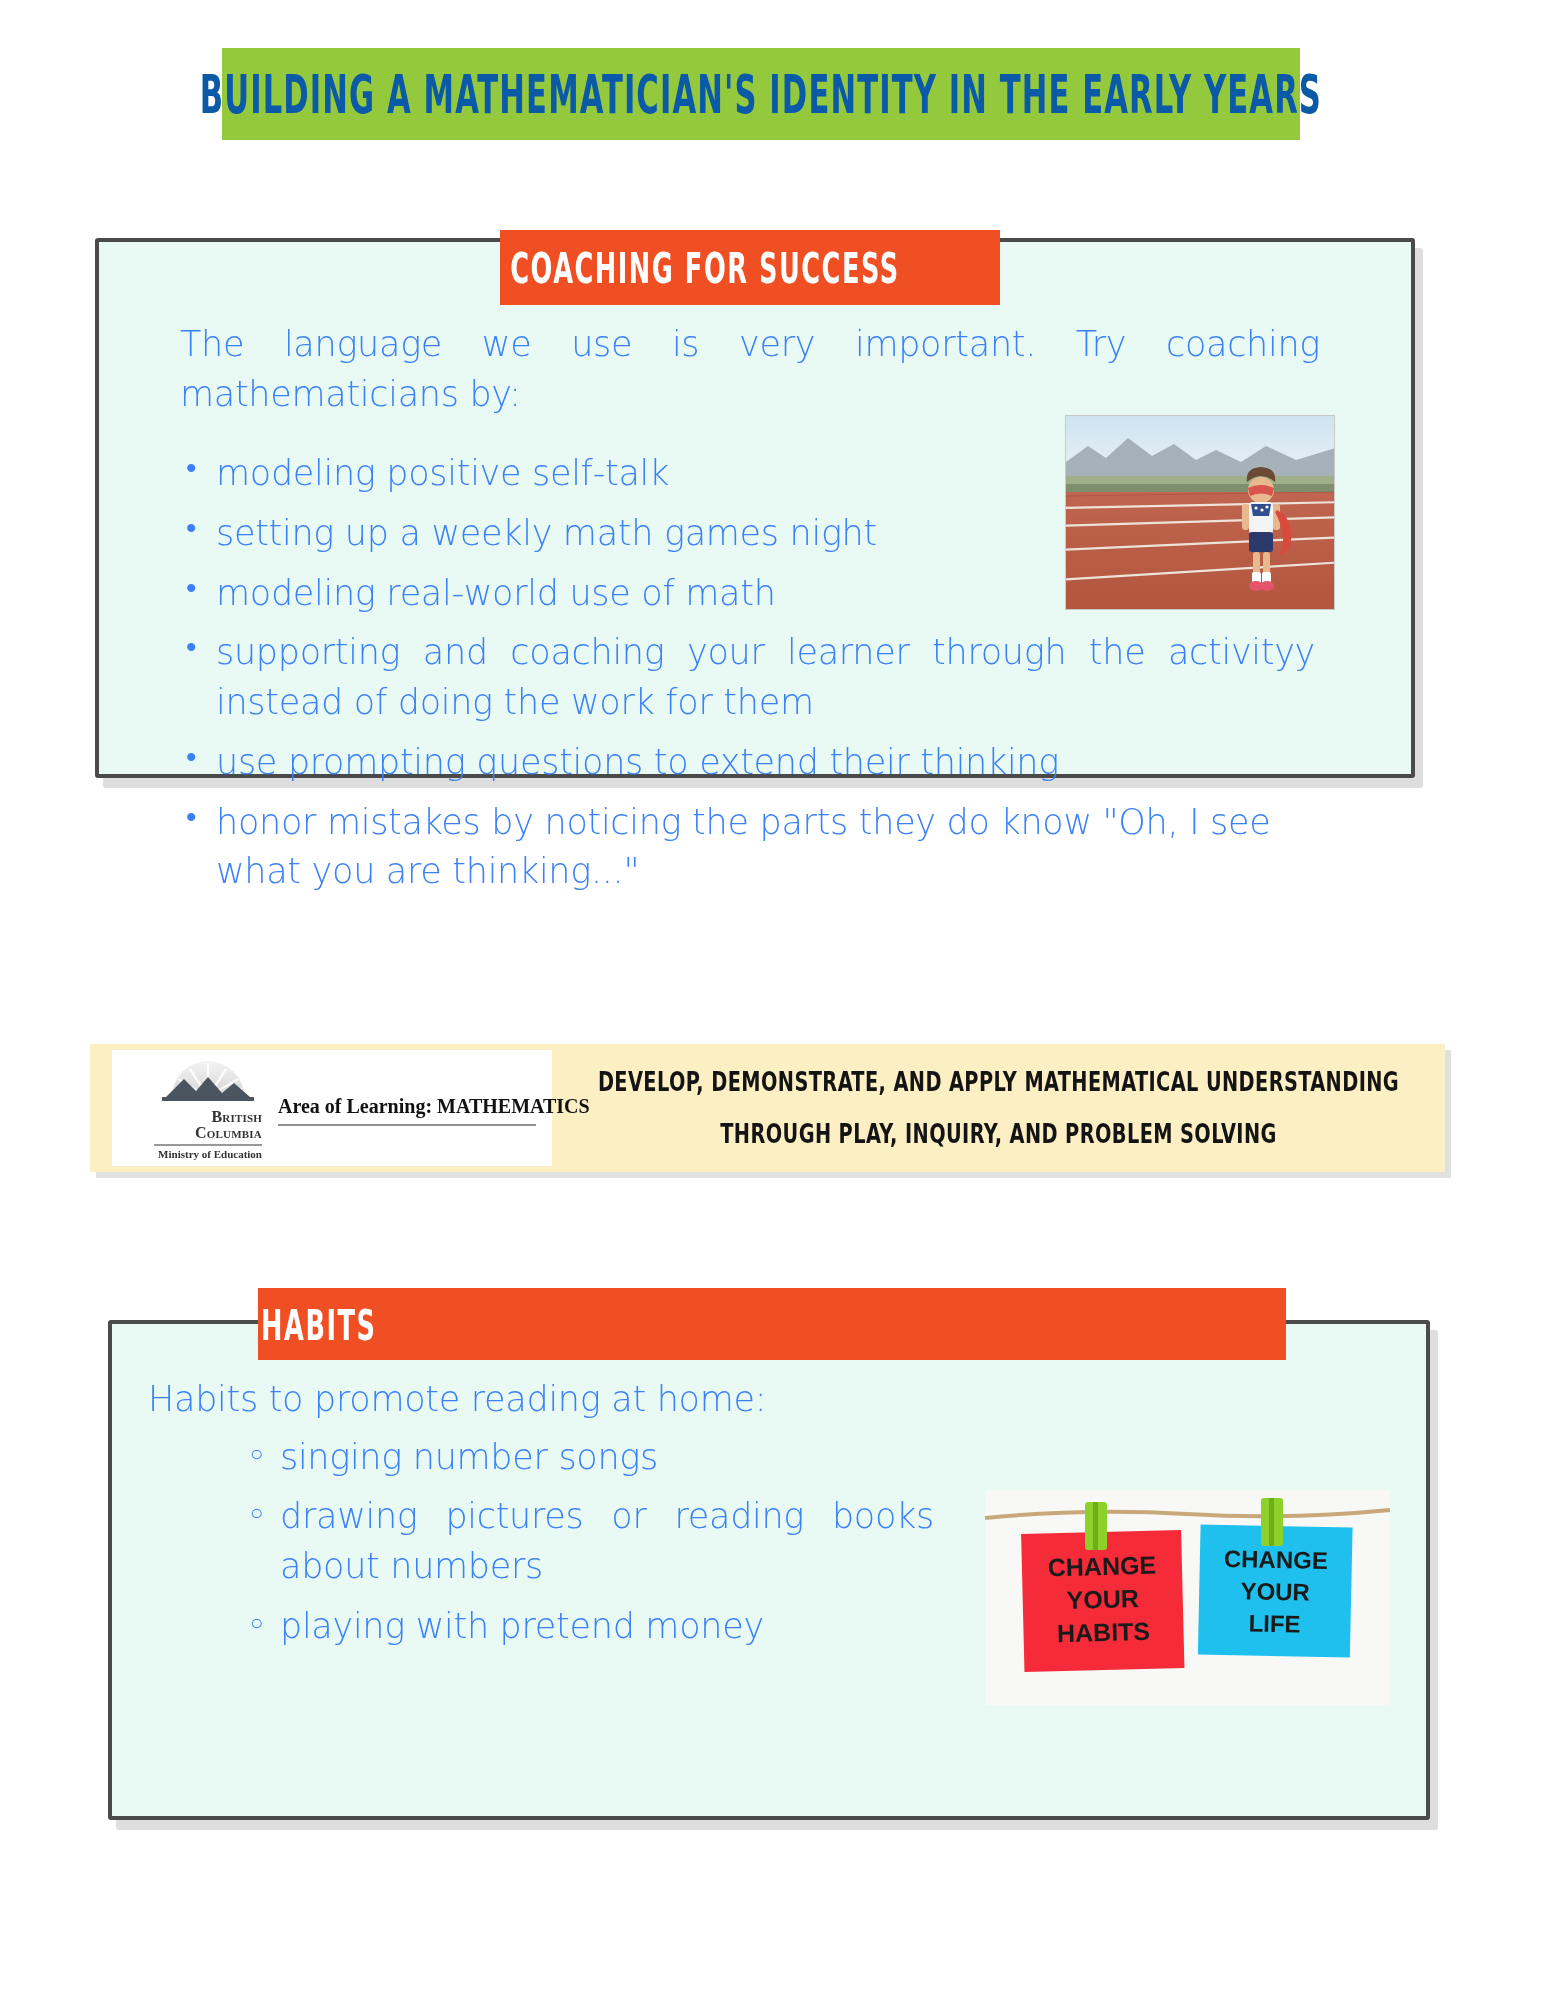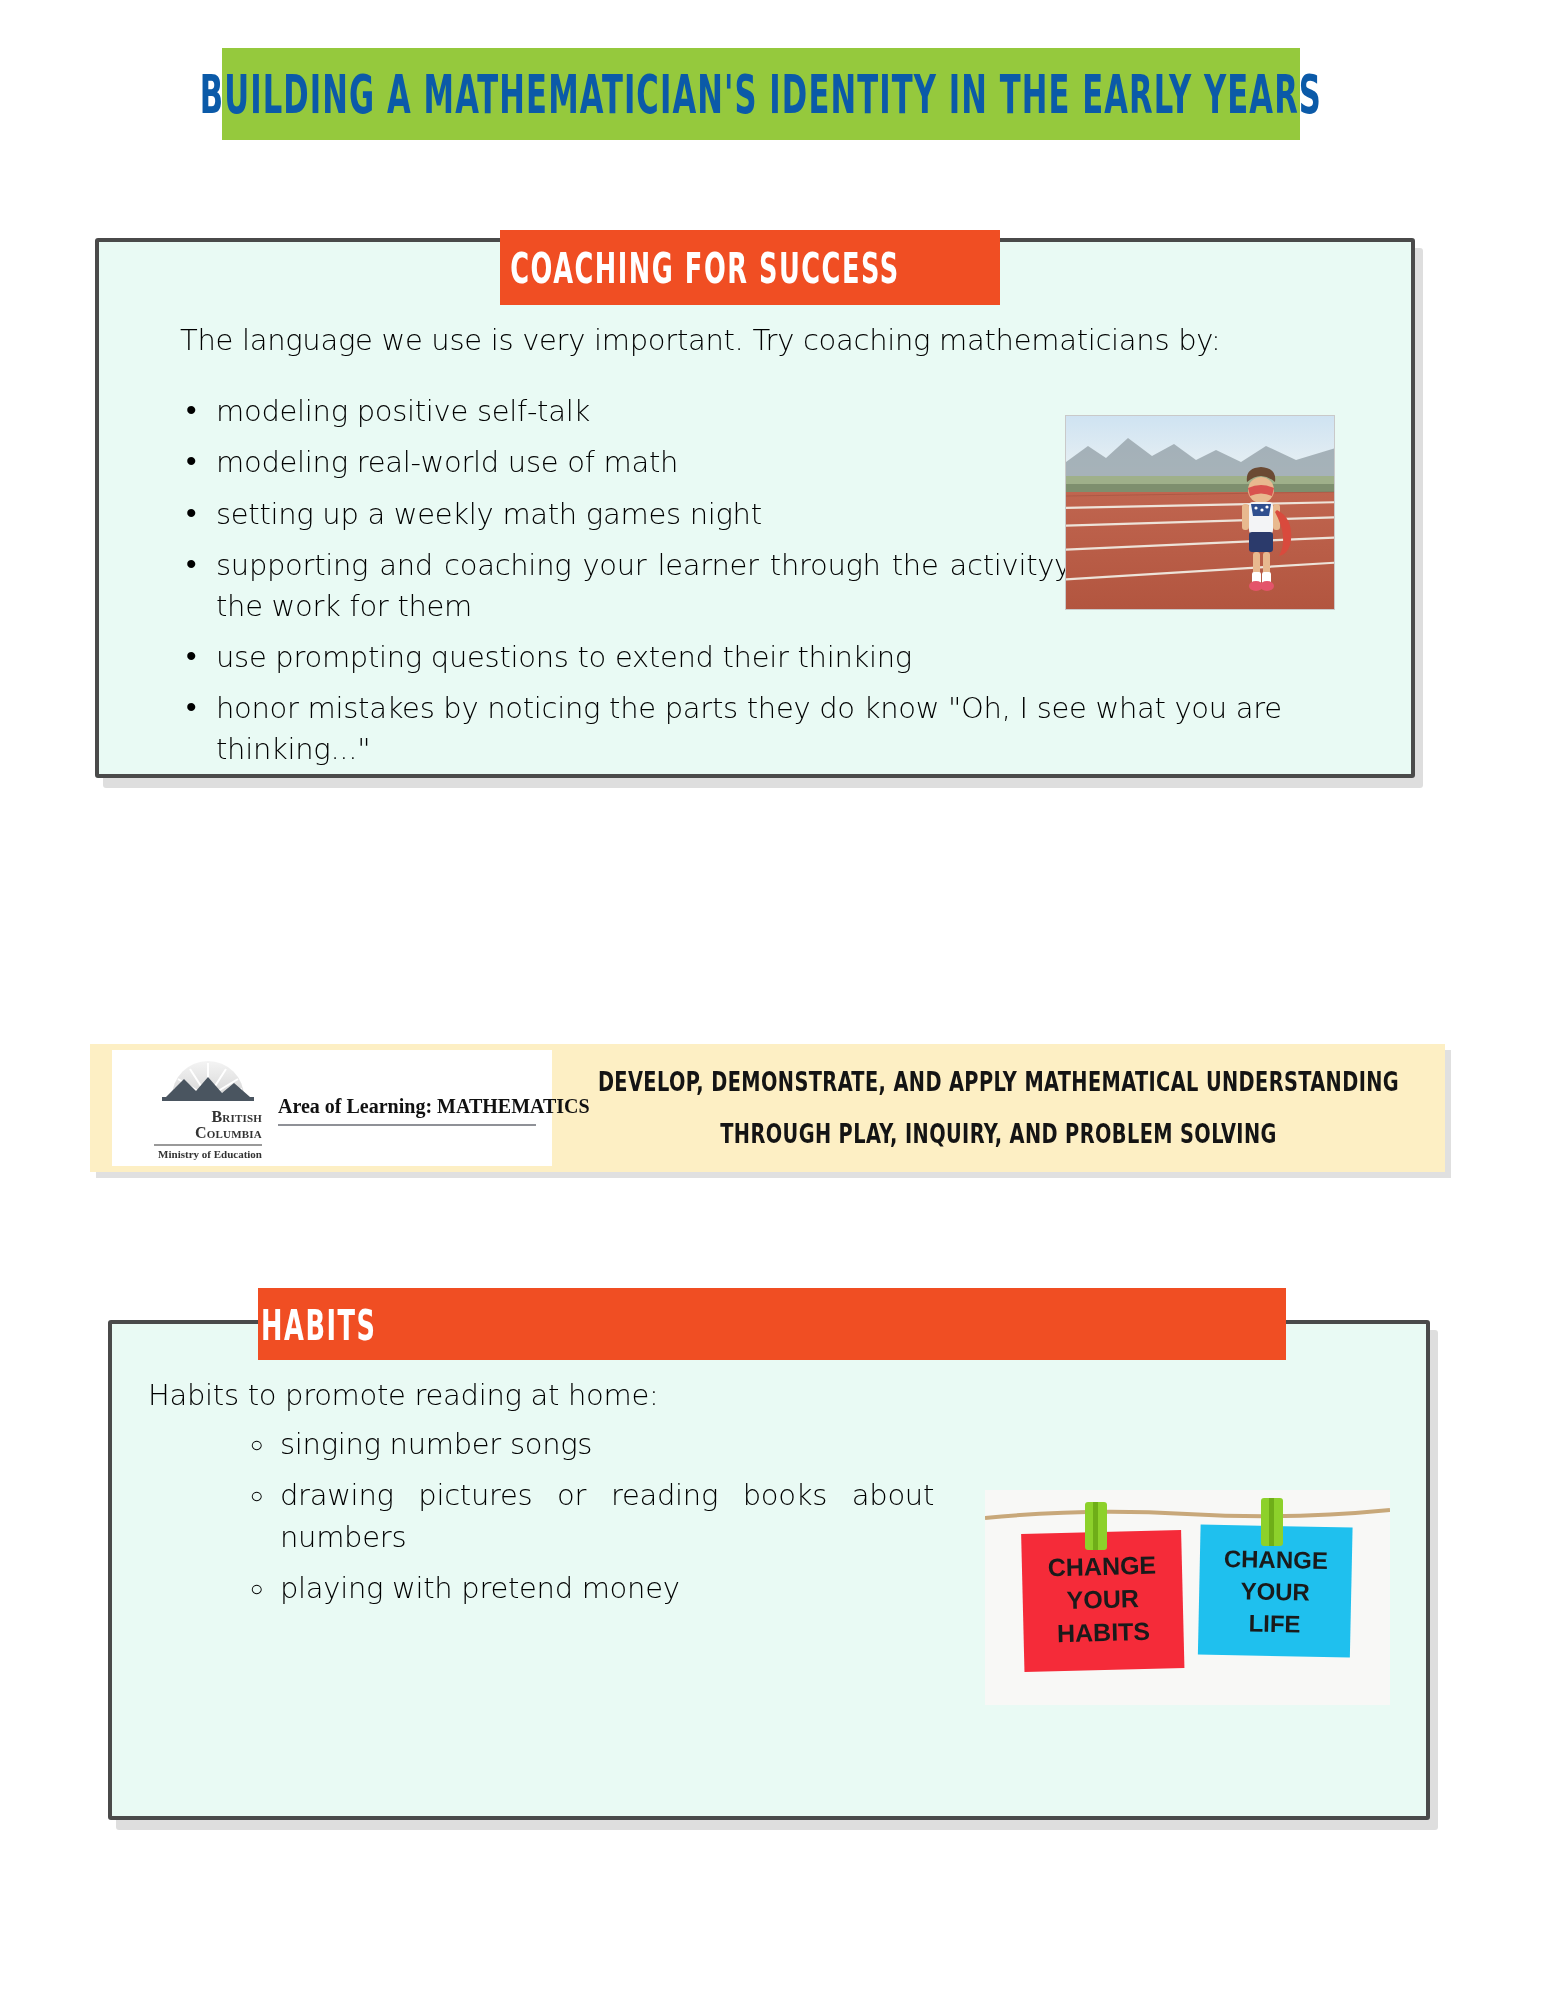--- a/index.html
+++ b/index.html
@@ -58,22 +58,22 @@
     font-size: 30px;
     letter-spacing: 1.6px;
     color: #ffffff;
     transform: scaleY(1.45) scaleX(0.95);
     white-space: nowrap;
   }
 
   
   .body-text {
     font-family: "DejaVu Sans", sans-serif;
-    font-size: 29px;
-    color: #000000;
+    font-size: 35px;
+    color: #3b82f6;
     line-height: 1.42;
     font-weight: 300;
     letter-spacing: -0.3px;
   }
   .justified { text-align: justify; text-justify: inter-word; }
 
   ul.bullets, ul.circles { list-style: none; }
   ul.bullets > li, ul.circles > li {
     position: relative;
     padding-left: 36px;
@@ -202,22 +202,22 @@
   <div class="card" id="coaching-card"></div>
 
   <div class="card-header" id="coaching-header">
     <span class="card-header-text">COACHING FOR SUCCESS</span>
   </div>
 
   <div id="coaching-body">
     <div class="body-text justified intro">The language we use is very important. Try coaching mathematicians by:</div>
     <ul class="bullets body-text" id="coaching-list">
       <li class="justified">modeling positive self-talk</li>
+      <li class="justified">setting up a weekly math games night</li>
       <li class="justified">modeling real-world use of math</li>
-      <li class="justified">setting up a weekly math games night</li>
       <li class="justified">supporting and coaching your learner through the activityy instead of doing the work for them</li>
       <li>use prompting questions to extend  their thinking</li>
       <li>honor mistakes by noticing the parts they do know "Oh, I see what you are thinking..."</li>
     </ul>
   </div>
 
   <div class="track-photo">
     <svg width="270" height="195" viewBox="0 0 270 195">
       <defs>
         <linearGradient id="skyg" x1="0" y1="0" x2="0" y2="1">

